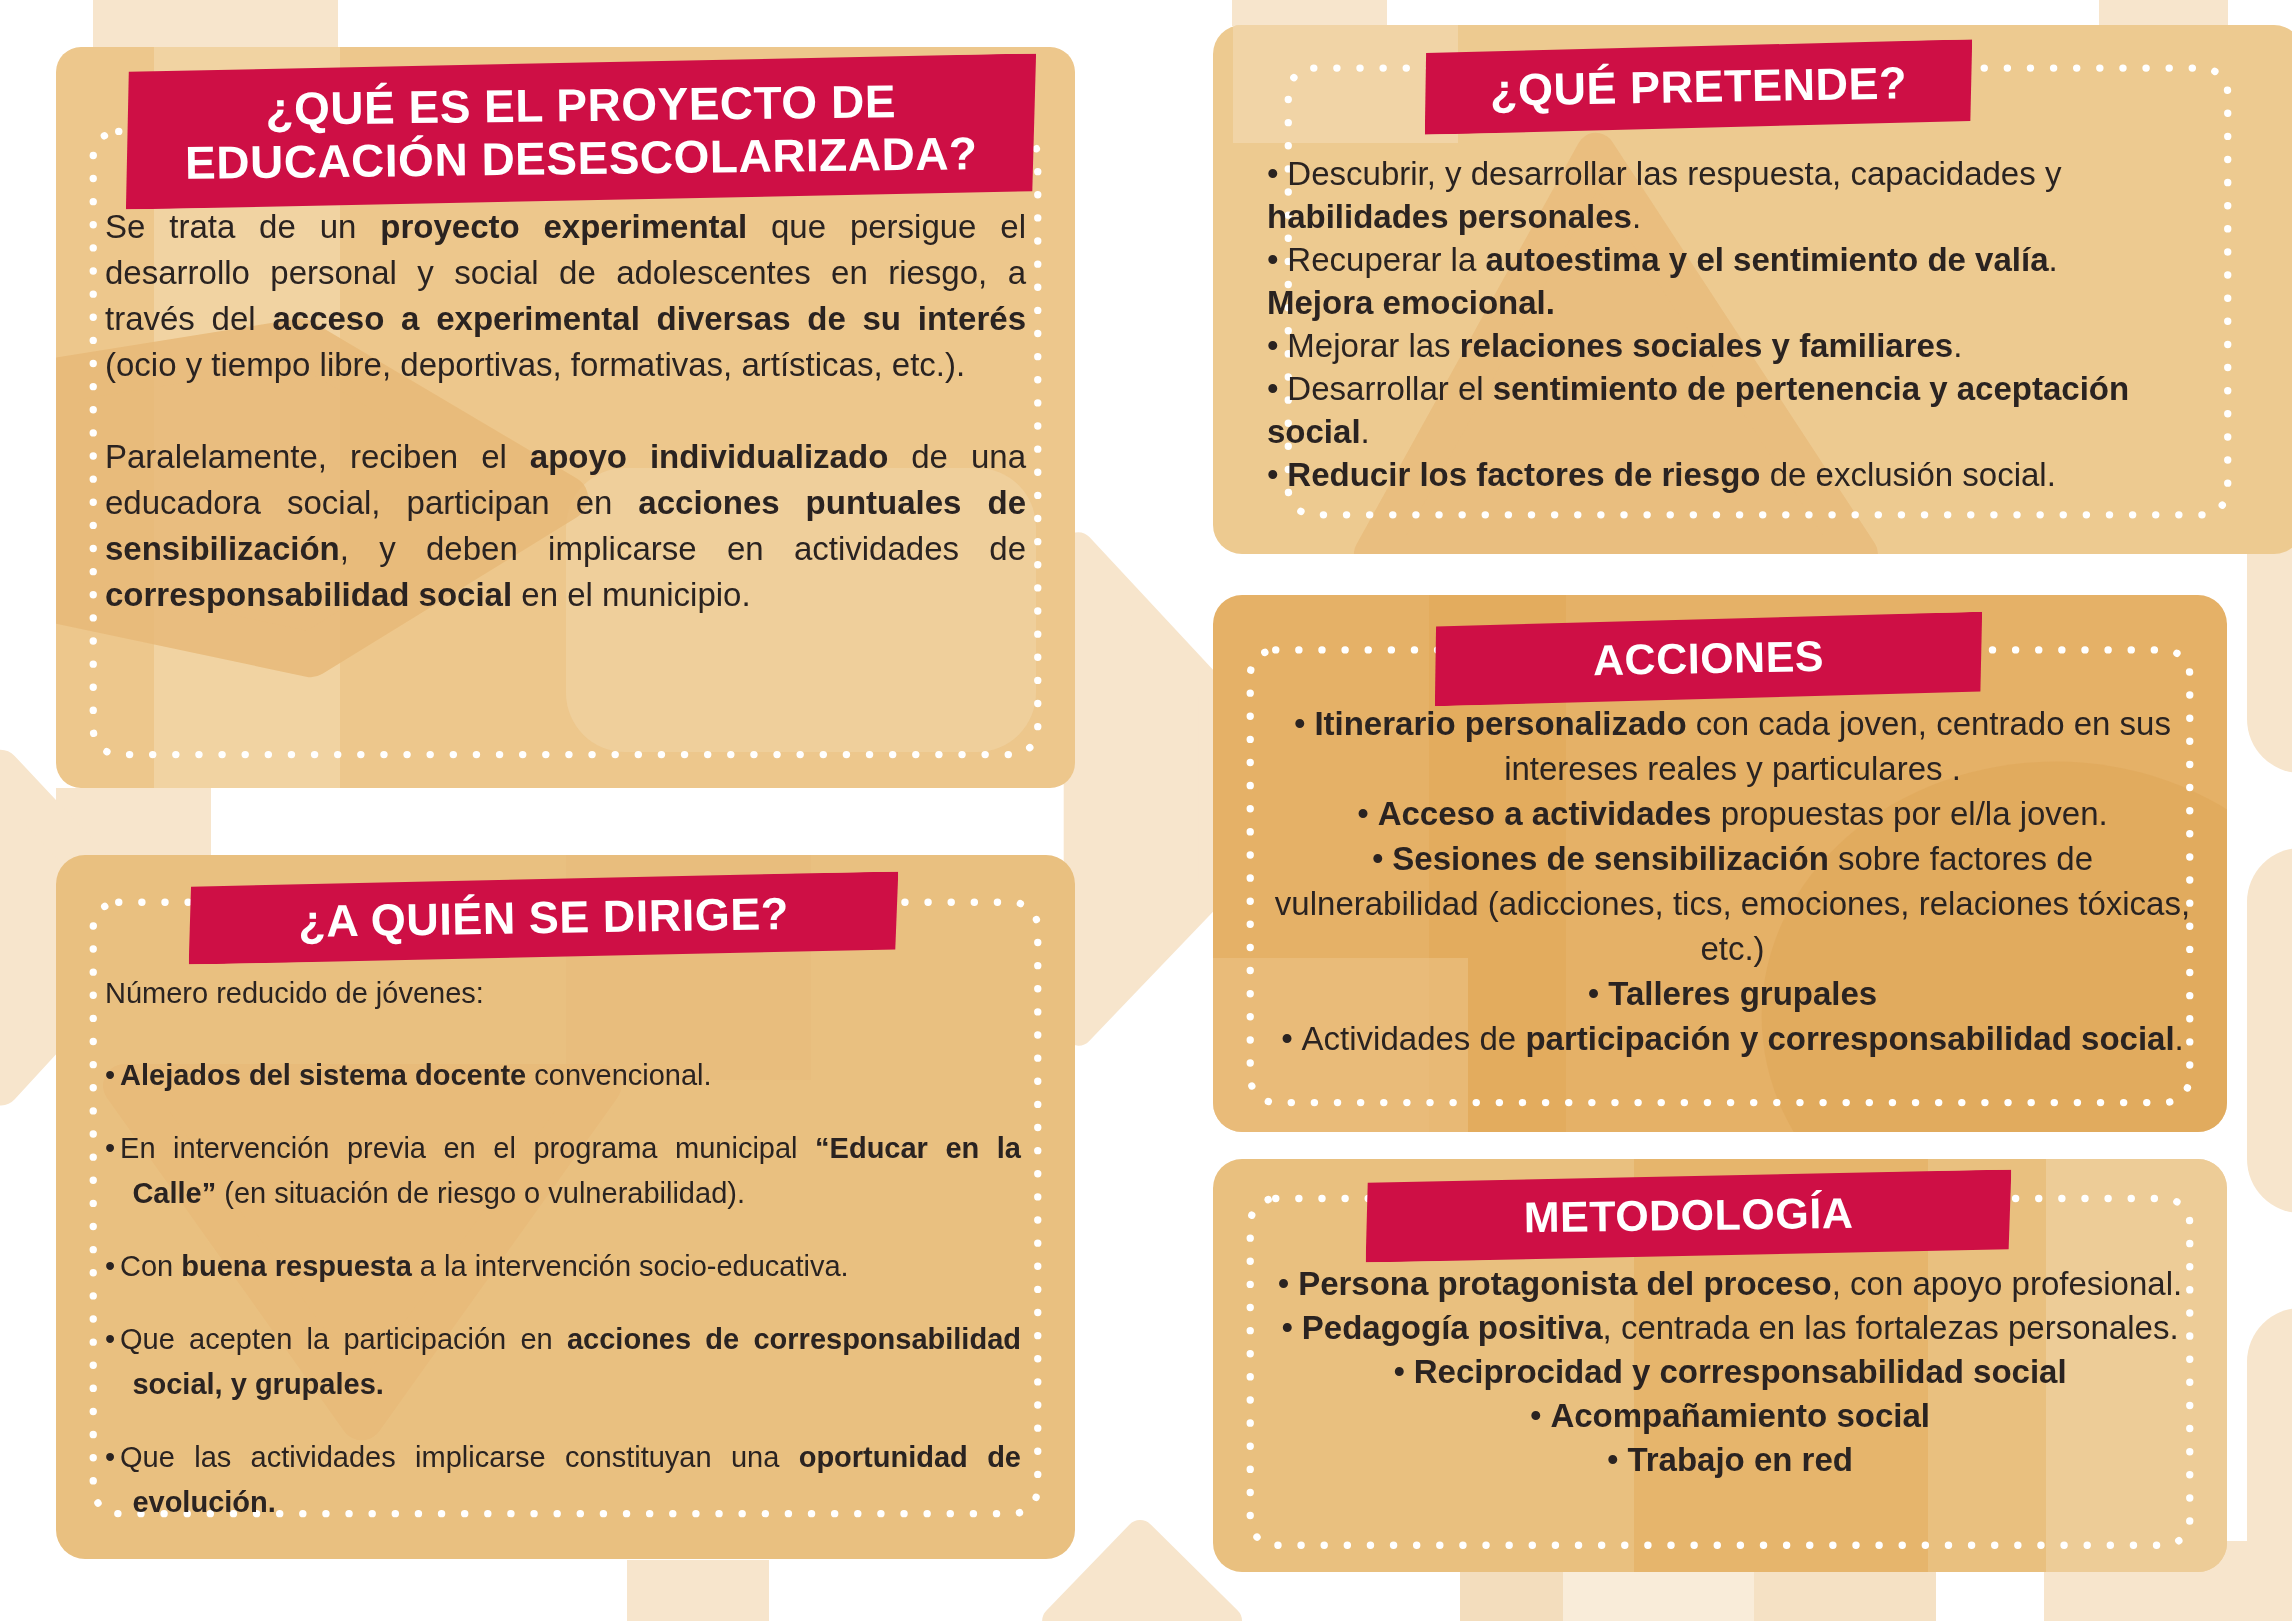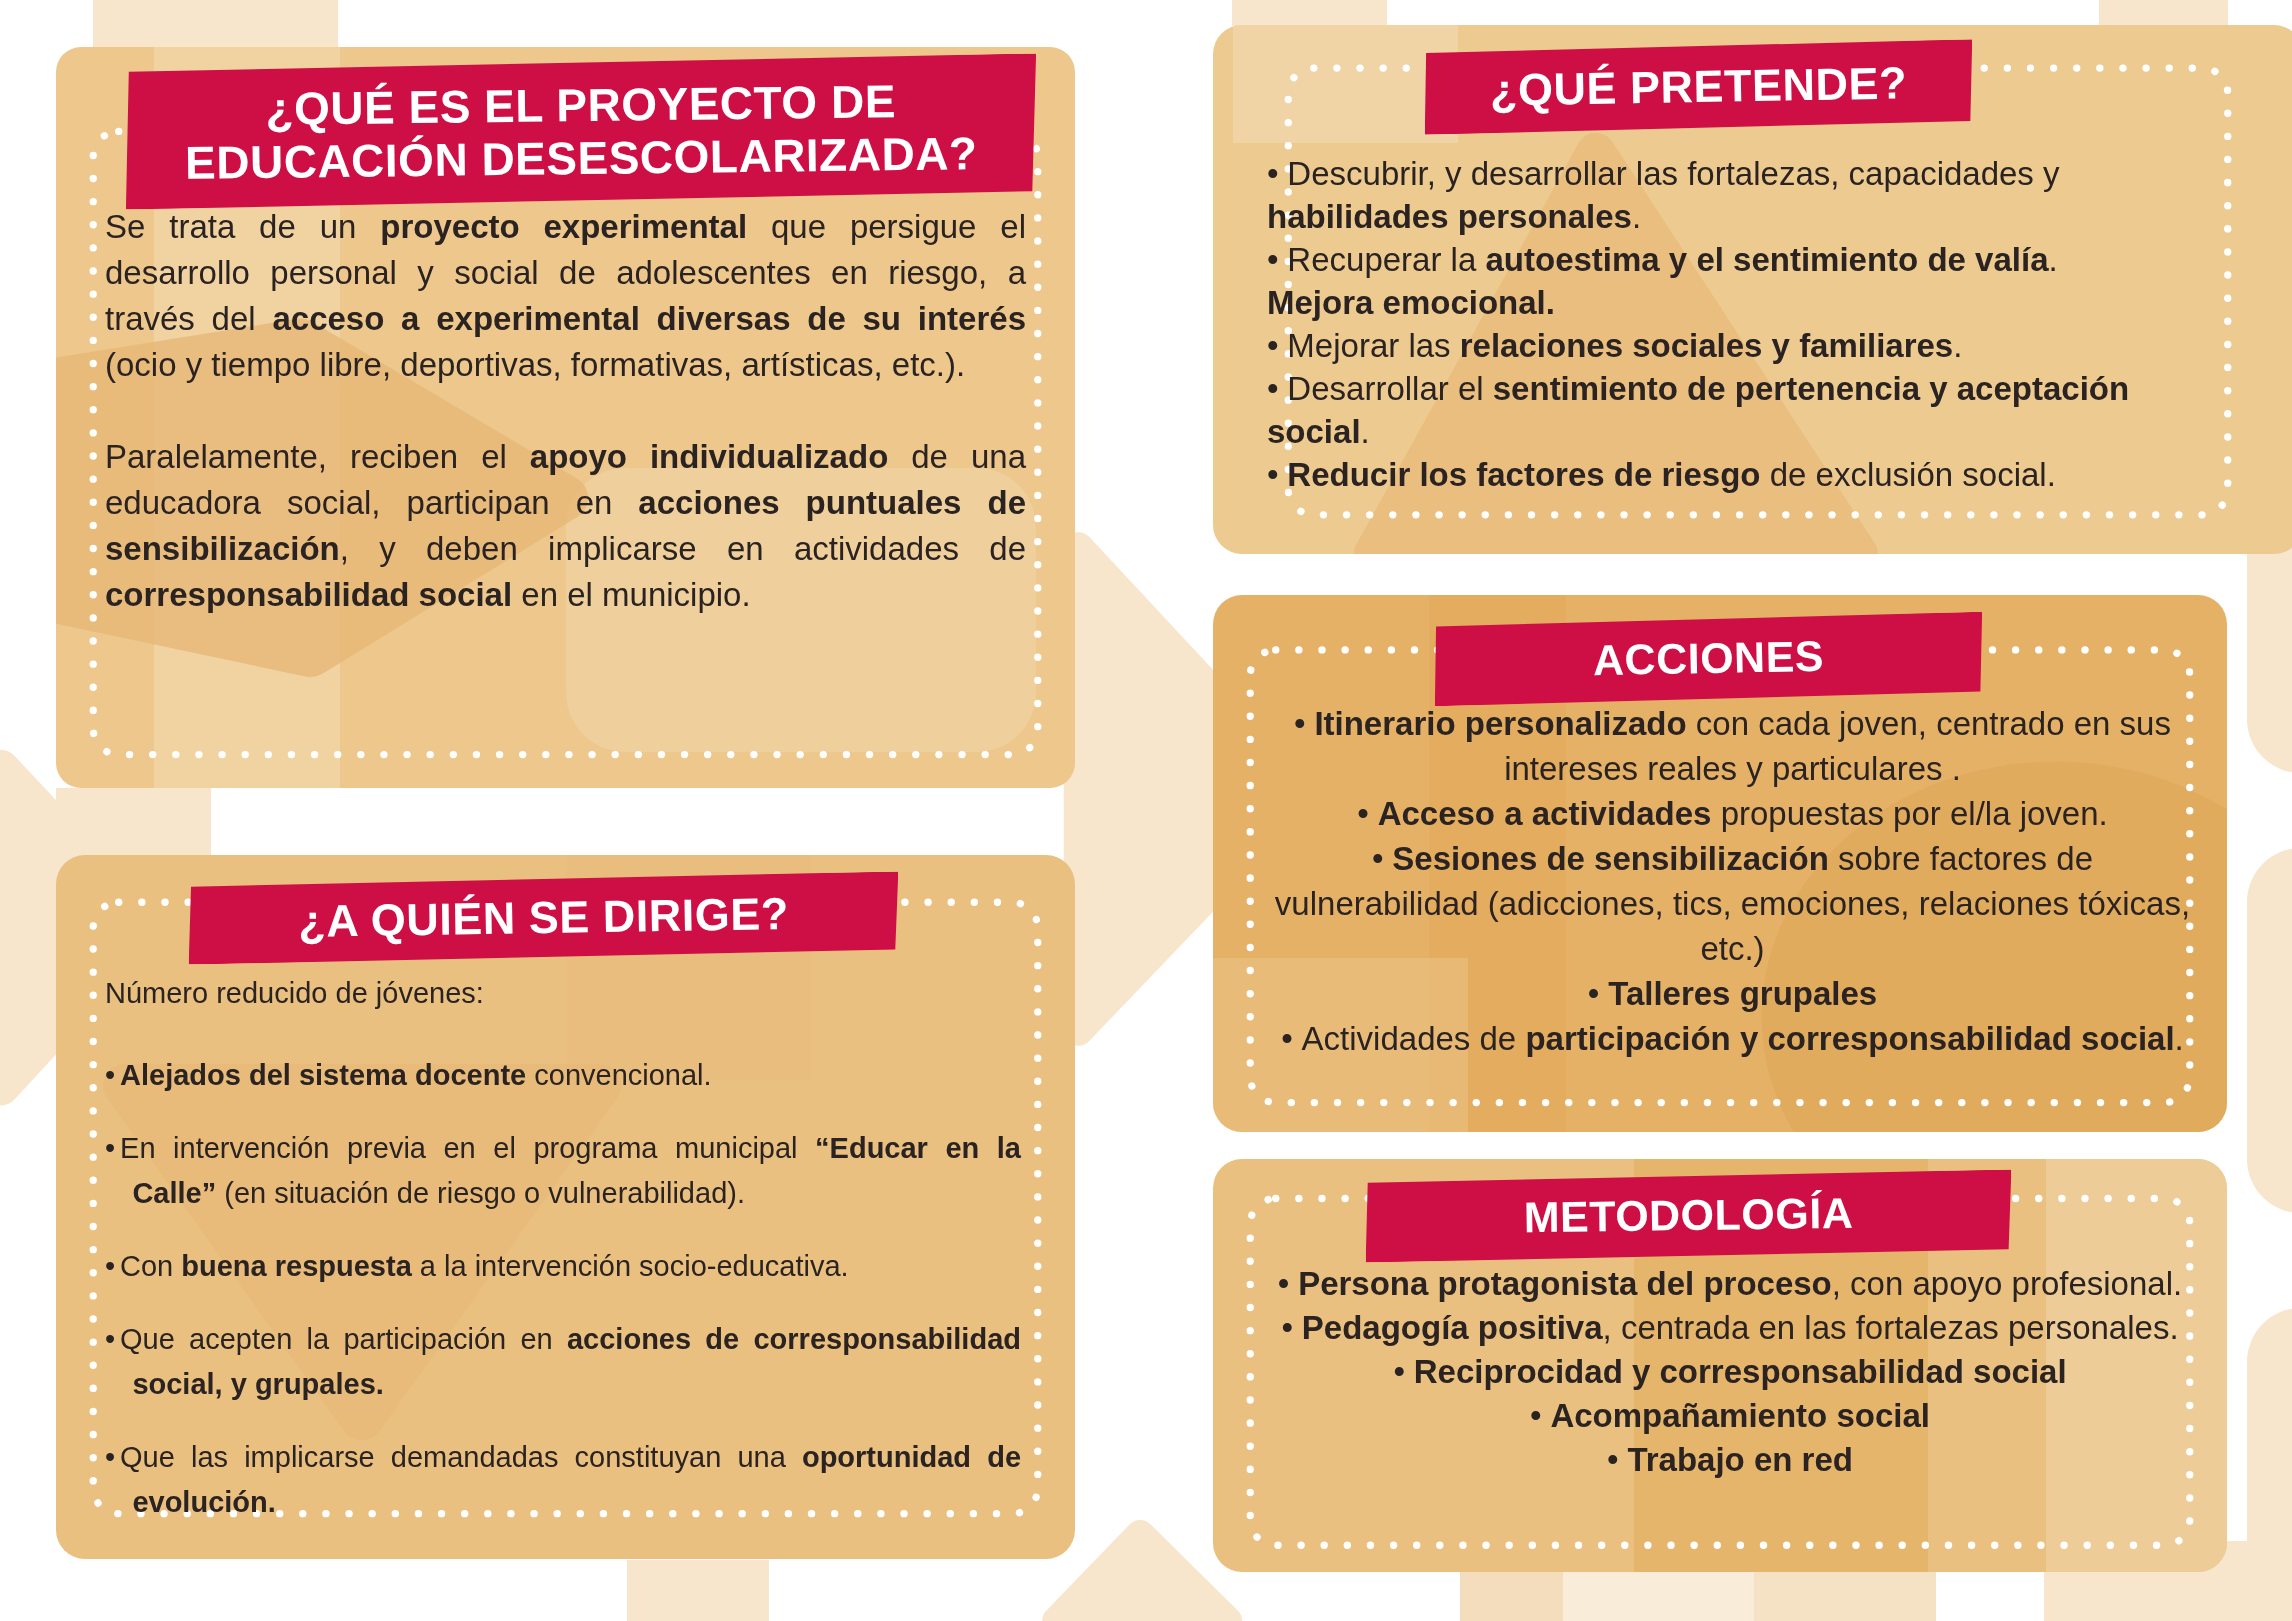--- a/index.html
+++ b/index.html
@@ -107,38 +107,38 @@
     <header class="band band-a-quien">
       <h2>¿A QUIÉN SE DIRIGE?</h2>
     </header>
     <div class="body body-a-quien hang">
       <p class="intro">Número reducido de jóvenes:</p>
       <div>
           <div class="bullet"><span class="dot">•</span><b>Alejados del sistema docente</b><span> convencional.</span></div>
           <div class="bullet"><span class="dot">•</span><span>En intervención previa en el programa municipal </span><b>“Educar en la Calle”</b><span> (en situación de riesgo o vulnerabilidad).</span></div>
           <div class="bullet"><span class="dot">•</span><span>Con </span><b>buena respuesta</b><span> a la intervención socio-educativa.</span></div>
           <div class="bullet"><span class="dot">•</span><span>Que acepten la participación en </span><b>acciones de corresponsabilidad social, y grupales.</b></div>
-          <div class="bullet"><span class="dot">•</span><span>Que las implicarse demandadas constituyan una </span><b>oportunidad de evolución.</b></div>
+          <div class="bullet"><span class="dot">•</span><span>Que las actividades implicarse constituyan una </span><b>oportunidad de evolución.</b></div>
         </div>
     </div>
   </section>
 
   <section class="card card-que-pretende">
     <div class="patch" style="left:19.6px;top:0;width:225px;height:118px;background:#f2d9af;opacity:.7;"></div>
     <svg class="decorsvg" viewBox="0 0 1035 540" width="1014" height="529">
       <polygon points="352,130 125,540 620,540" fill="#e9bd7e" stroke="#e9bd7e" stroke-width="40" stroke-linejoin="round" opacity="0.9"></polygon>
     </svg>
     <svg class="dots" viewBox="0 0 1035 540" width="1014" height="529">
       <rect x="38" y="44" width="959" height="456" rx="26" fill="none" stroke="#ffffff" stroke-width="7.5" stroke-linecap="round" stroke-dasharray="0.1 23.5"></rect>
     </svg>
     <header class="band band-que-pretende">
       <h2>¿QUÉ PRETENDE?</h2>
     </header>
     <div class="body body-que-pretende plain">
-        <div class="bullet"><span class="dot">•</span><span>Descubrir, y desarrollar las fortalezas, capacidades y </span><b>habilidades personales</b><span>.</span></div>
+        <div class="bullet"><span class="dot">•</span><span>Descubrir, y desarrollar las respuesta, capacidades y </span><b>habilidades personales</b><span>.</span></div>
         <div class="bullet"><span class="dot">•</span><span>Recuperar la </span><b>autoestima y el sentimiento de valía</b><span>.</span><br><b>Mejora emocional.</b></div>
         <div class="bullet"><span class="dot">•</span><span>Mejorar las </span><b>relaciones sociales y familiares</b><span>.</span></div>
         <div class="bullet"><span class="dot">•</span><span>Desarrollar el </span><b>sentimiento de pertenencia y aceptación social</b><span>.</span></div>
         <div class="bullet"><span class="dot">•</span><b>Reducir los factores de riesgo</b><span> de exclusión social.</span></div>
       </div>
   </section>
 
   <section class="card card-acciones">
     <div class="patch" style="left:216px;top:0;width:137px;height:100%;background:#e2ab5d;opacity:.8;"></div>
     <div class="patch" style="left:0;top:363px;width:255px;height:174px;background:#edc68c;opacity:.5;"></div>

